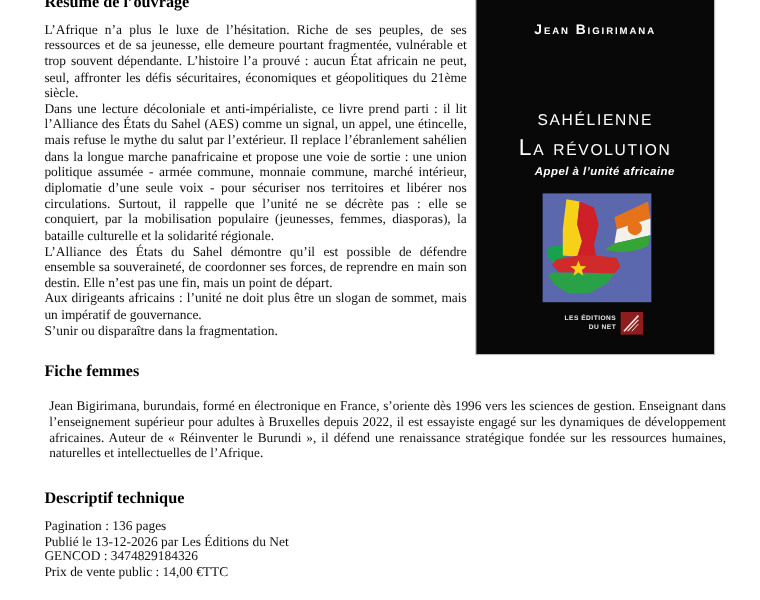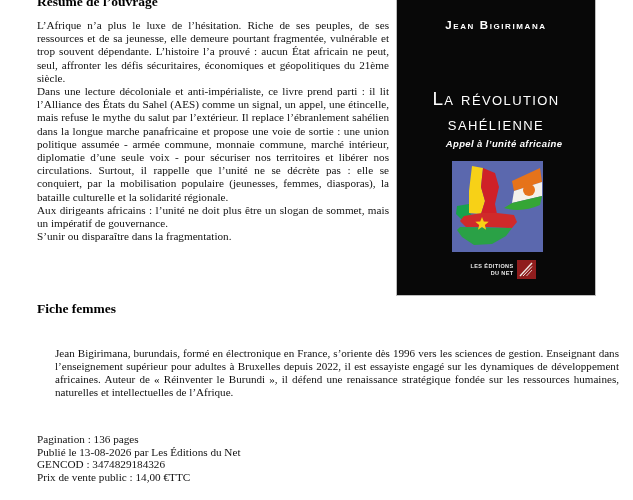--- a/index.html
+++ b/index.html
@@ -19,21 +19,21 @@
   #resume-title{top:-6px;}
   #resume-text{
     position:absolute;left:37px;top:19px;width:352px;
     font-size:11.2px;line-height:13.2px;text-align:justify;
   }
   #resume-text p{margin:0;}
 
   
   #fiche-title{top:301px;}
   #fiche-text{
-    position:absolute;left:37px;top:329px;width:564px;margin:18px;
+    position:absolute;left:37px;top:329px;width:564px;margin:4px;
     font-size:11.1px;line-height:13.1px;text-align:justify;
   }
 
   
   #desc-title{top:407px;}
   #desc-lines{
     position:absolute;left:37px;top:433px;width:400px;
     font-size:11.2px;line-height:12.7px;
   }
 
@@ -74,30 +74,31 @@
 </head>
 <body>
 
 <div class="page">
 
   <h2 class="sec-title" id="resume-title">Résumé de l’ouvrage</h2>
 
   <div id="resume-text">
     <p>L’Afrique n’a plus le luxe de l’hésitation. Riche de ses peuples, de ses ressources et de sa jeunesse, elle demeure pourtant fragmentée, vulnérable et trop souvent dépendante. L’histoire l’a prouvé : aucun État africain ne peut, seul, affronter les défis sécuritaires, économiques et géopolitiques du 21ème siècle.</p>
     <p>Dans une lecture décoloniale et anti-impérialiste, ce livre prend parti : il lit l’Alliance des États du Sahel (AES) comme un signal, un appel, une étincelle, mais refuse le mythe du salut par l’extérieur. Il replace l’ébranlement sahélien dans la longue marche panafricaine et propose une voie de sortie : une union politique assumée - armée commune, monnaie commune, marché intérieur, diplomatie d’une seule voix - pour sécuriser nos territoires et libérer nos circulations. Surtout, il rappelle que l’unité ne se décrète pas : elle se conquiert, par la mobilisation populaire (jeunesses, femmes, diasporas), la bataille culturelle et la solidarité régionale.</p>
+    <p>L’Alliance des États du Sahel démontre qu’il est possible de défendre ensemble sa souveraineté, de coordonner ses forces, de reprendre en main son destin. Elle n’est pas une fin, mais un point de départ.</p>
     <p>Aux dirigeants africains : l’unité ne doit plus être un slogan de sommet, mais un impératif de gouvernance.</p>
     <p>S’unir ou disparaître dans la fragmentation.</p>
   </div>
 
   <div class="cover">
     <div class="cover-author">Jean Bigirimana</div>
 
     <div class="cover-title">
+      <span style="display:block">sahélienne</span>
       <span style="display:block">La révolution</span>
-      <span style="display:block">sahélienne</span>
     </div>
 
     <div class="cover-subtitle">Appel à l’unité africaine</div>
 
     <svg class="cover-art" viewBox="0 0 91 91" xmlns="http://www.w3.org/2000/svg">
       <rect x="0" y="0" width="91" height="91" fill="#5b68ae"></rect>
 
       <path d="M5,45 L17,43 L18,52 L22,57 L12,61 L4,53 Z" fill="#18a24c"></path>
       <path d="M20,5 L31,7 L29,26 L33,40 L29,53 L17,52 L17,30 Z" fill="#f7d117"></path>
       <path d="M31,7 L43,12 L47,26 L43,43 L45,53 L29,53 L33,40 L29,26 Z" fill="#cf2027"></path>
@@ -122,20 +123,21 @@
         <path d="M3,16 L15,3" stroke="#f0e9e4" stroke-width="1.4" fill="none"></path>
         <path d="M6,16 L15,6.5" stroke="#f0e9e4" stroke-width="1" fill="none"></path>
         <path d="M9.5,16 L15,10" stroke="#f0e9e4" stroke-width="0.8" fill="none"></path>
       </svg>
     </div>
   </div>
 
   <h2 class="sec-title" id="fiche-title">Fiche femmes</h2>
   <p id="fiche-text">Jean Bigirimana, burundais, formé en électronique en France, s’oriente dès 1996 vers les sciences de gestion. Enseignant dans l’enseignement supérieur pour adultes à Bruxelles depuis 2022, il est essayiste engagé sur les dynamiques de développement africaines. Auteur de « Réinventer le Burundi », il défend une renaissance stratégique fondée sur les ressources humaines, naturelles et intellectuelles de l’Afrique.</p>
 
+  <h2 class="sec-title" id="desc-title">Descriptif technique</h2>
   <div id="desc-lines">
     <div>Pagination : 136 pages</div>
-    <div>Publié le 13-08-2026 par Les Éditions du Net</div>
+    <div>Publié le 13-12-2026 par Les Éditions du Net</div>
     <div>GENCOD : 3474829184326</div>
     <div>Prix de vente public : 14,00 €TTC</div>
   </div>
 
 </div>
 
 </body></html>

